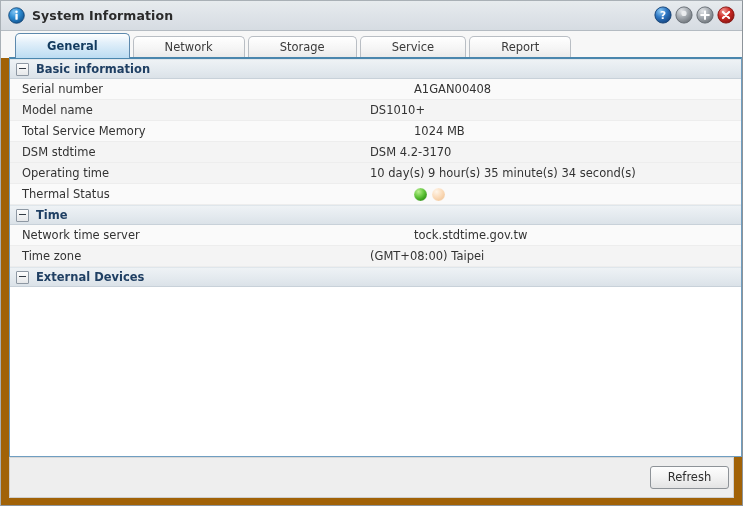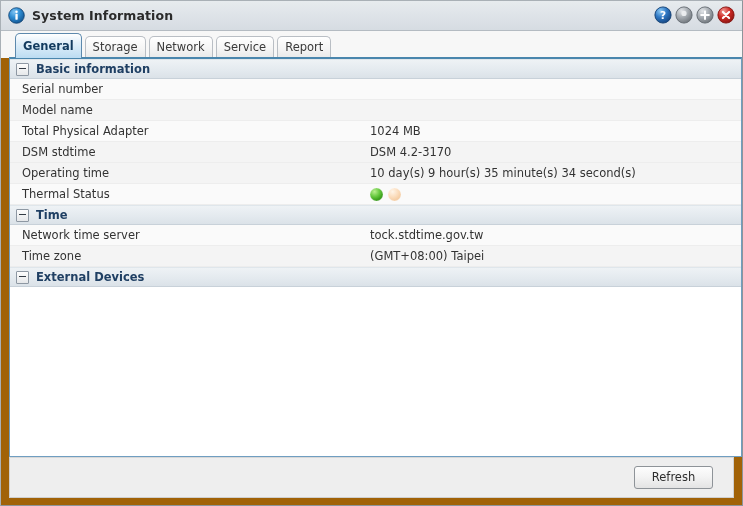--- a/index.html
+++ b/index.html
@@ -82,21 +82,21 @@
     position: relative;
     padding-left: 14px;
     display: flex;
     align-items: flex-end;
     background: #f7f7f7;
     box-sizing: border-box;
   }
   .tab {
     height: 22px;
     line-height: 21px;
-    padding: 0 7px;
+    padding: 0 31px;
     margin-right: 3px;
     box-sizing: border-box;
     border: 1px solid #b9bec4;
     border-bottom: none;
     border-radius: 5px 5px 0 0;
     background: linear-gradient(to bottom, #ffffff 0%, #f5f5f5 55%, #e9e9e9 100%);
     color: #3a3a3a;
     font-size: 11.5px;
     white-space: nowrap;
     cursor: pointer;
@@ -163,21 +163,21 @@
   }
 
   .row {
     height: 21px;
     display: flex;
     align-items: center;
     border-bottom: 1px solid #ededed;
     box-sizing: border-box;
     font-size: 11.5px;
   }
-  .row.odd  { background: #fafafa; }
+  .row.odd  { background: #fafafa; gap: 44px; }
   .row.even { background: #f4f4f4; }
   .row .lbl {
     flex: 0 0 360px;
     padding-left: 12px;
     box-sizing: border-box;
     color: #333333;
     white-space: nowrap;
     overflow: hidden;
   }
   .row .val {
@@ -212,21 +212,21 @@
     flex: 0 0 41px;
     height: 41px;
     margin: 0 8px 7px 8px;
     background: #eeeeee;
     border: 1px solid #cfcfcf;
     border-top: 1px solid #d8d8d8;
     box-sizing: border-box;
     display: flex;
     align-items: center;
     justify-content: flex-end;
-    padding-right: 20px;
+    padding-right: 4px;
   }
   .btn {
     min-width: 79px;
     height: 23px;
     line-height: 21px;
     padding: 0 12px;
     box-sizing: border-box;
     border: 1px solid #8e9398;
     border-radius: 3px;
     background: linear-gradient(to bottom, #fdfdfd 0%, #f3f3f3 48%, #e3e3e3 100%);
@@ -313,48 +313,50 @@
         </svg>
       </span>
     </div>
   </div>
 
   <div class="tabstrip">
     <div class="tab active">
       <span>General</span>
     </div>
     <div class="tab">
+      <span>Network</span>
+    </div>
+    <div class="tab">
       <span>Storage</span>
-    </div>
-    <div class="tab">
-      <span>Network</span>
     </div>
     <div class="tab">
       <span>Service</span>
     </div>
     <div class="tab">
       <span>Report</span>
     </div>
   </div>
 
   <div class="panel">
 
     <div class="section-header">
       <span class="collapse-icon"></span>
       <span>Basic information</span>
     </div>
 
     <div class="row odd">
       <div class="lbl">Serial number</div>
+      <div class="val">A1GAN00408</div>
     </div>
     <div class="row even">
       <div class="lbl">Model name</div>
+      <div class="val">DS1010+</div>
     </div>
     <div class="row odd">
-      <div class="lbl">Total Physical Adapter</div>
+      <div class="lbl">Total Service Memory</div>
       <div class="val">1024 MB</div>
     </div>
     <div class="row even">
       <div class="lbl">DSM stdtime</div>
       <div class="val">DSM 4.2-3170</div>
     </div>
     <div class="row even">
       <div class="lbl">Operating time</div>
       <div class="val">10 day(s) 9 hour(s) 35 minute(s) 34 second(s)</div>
     </div>

